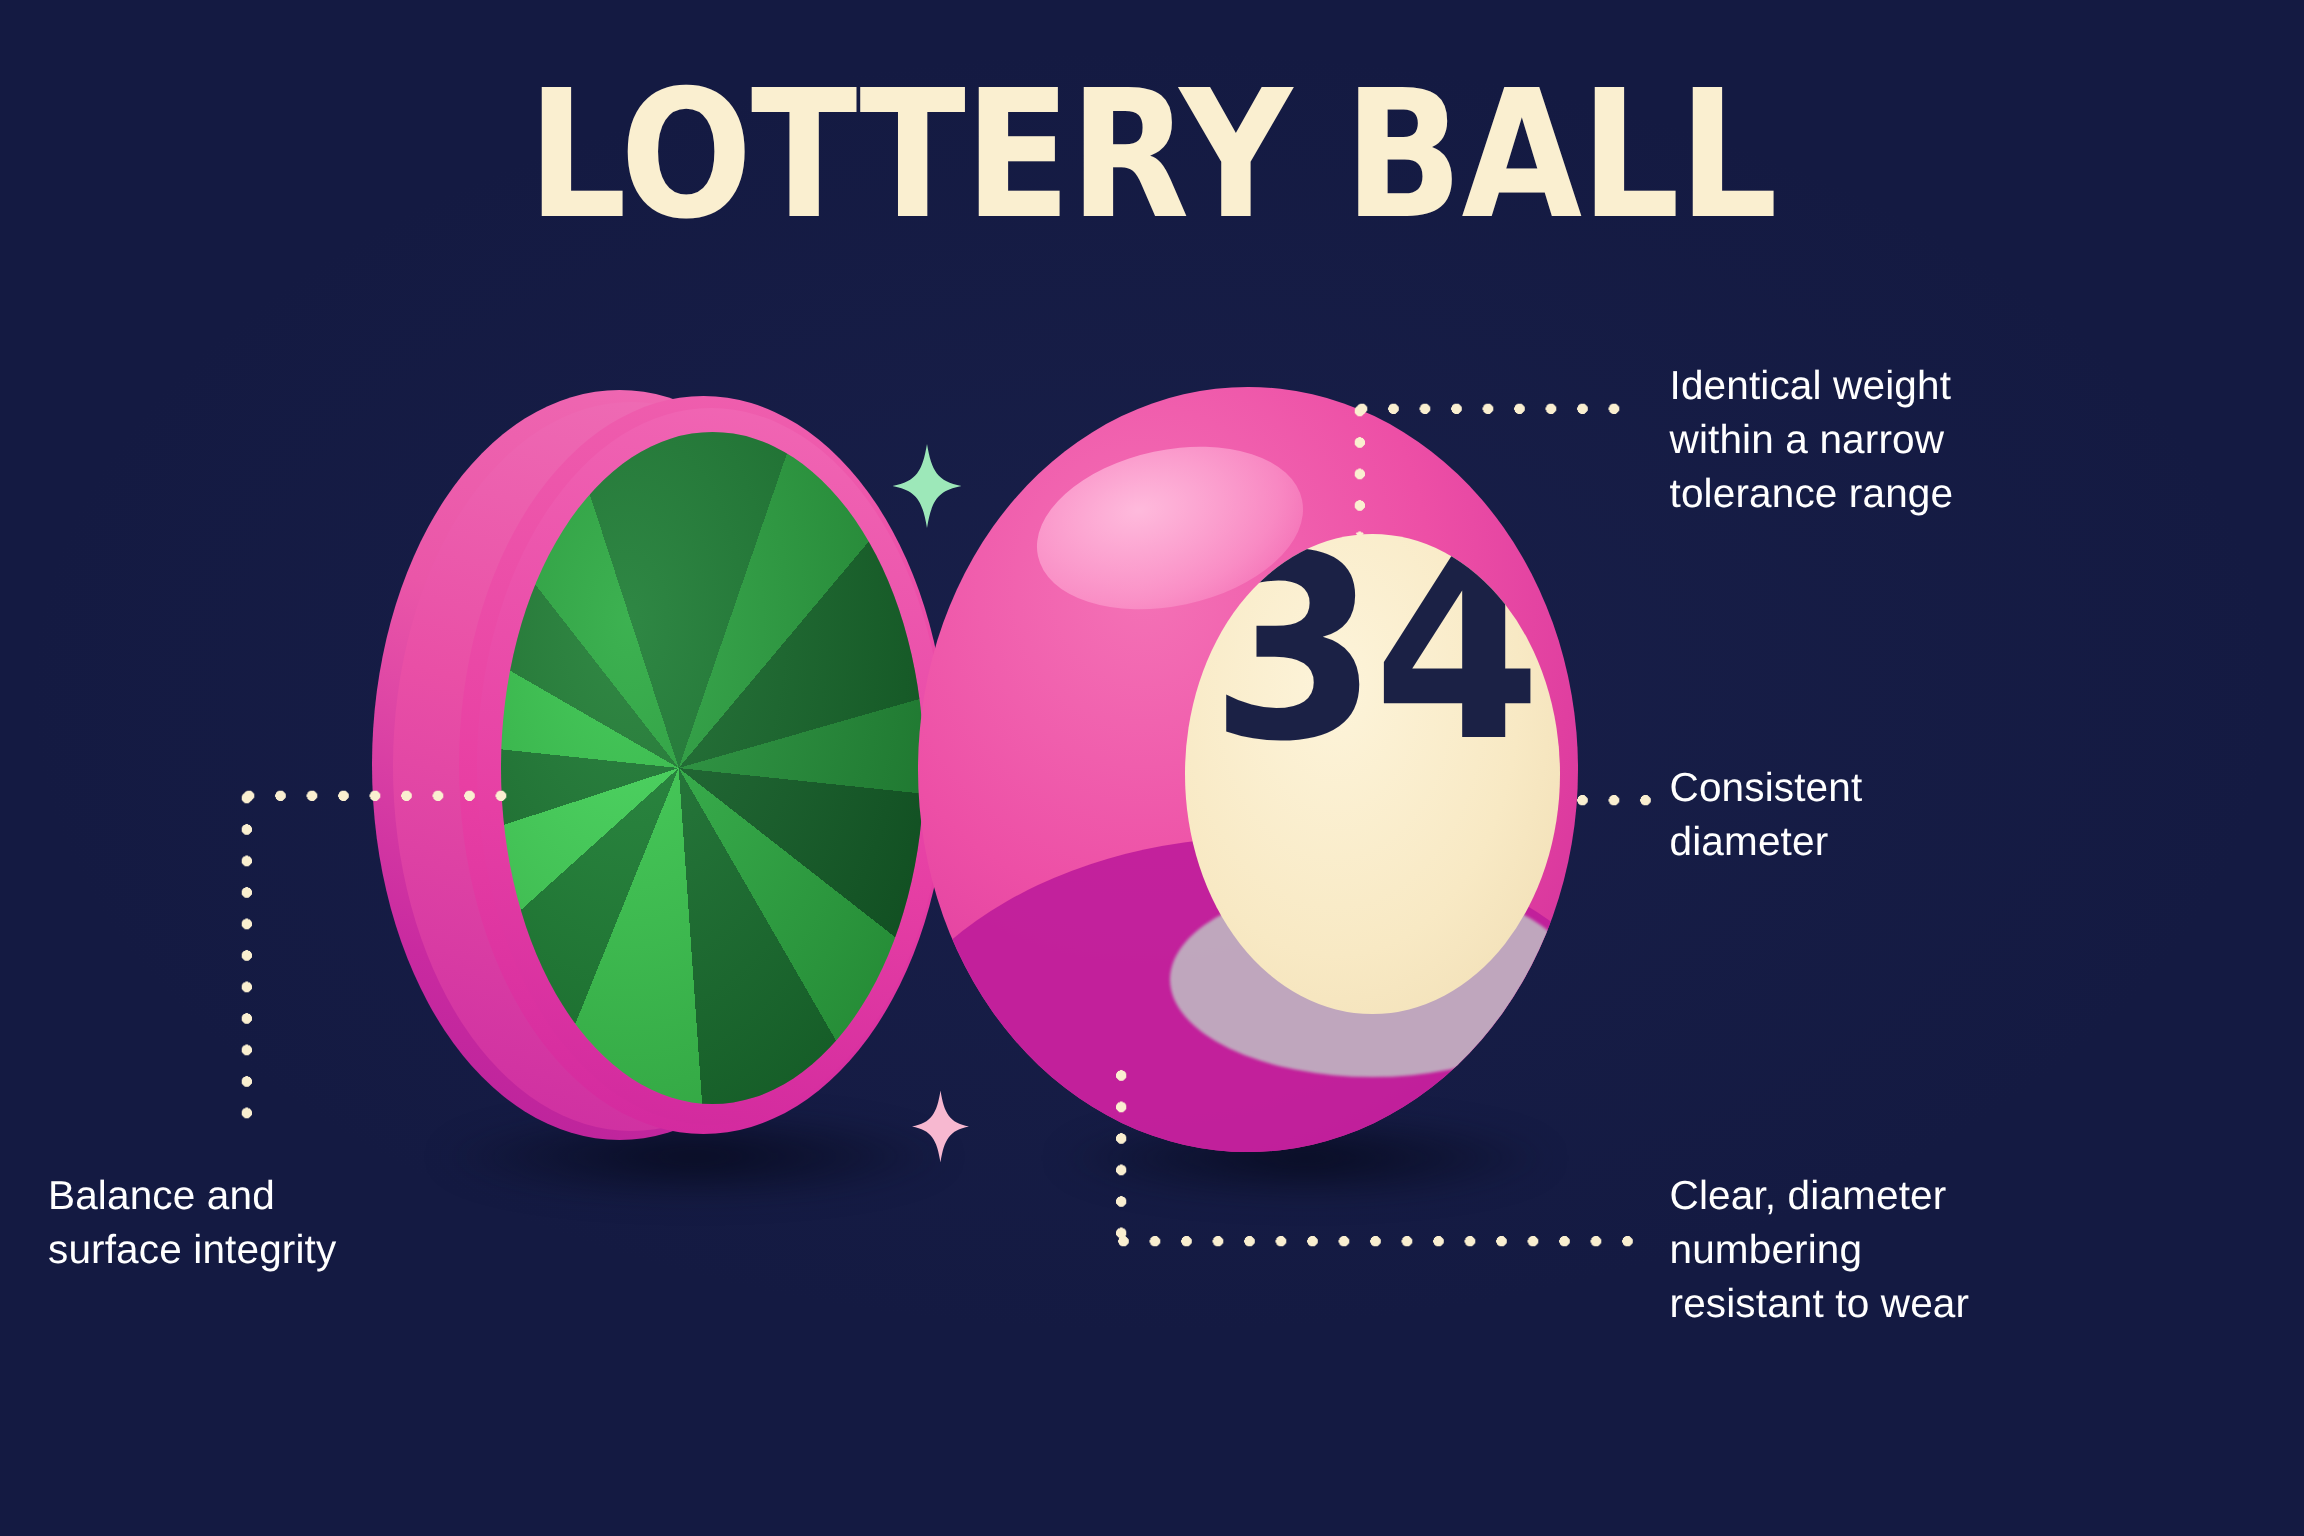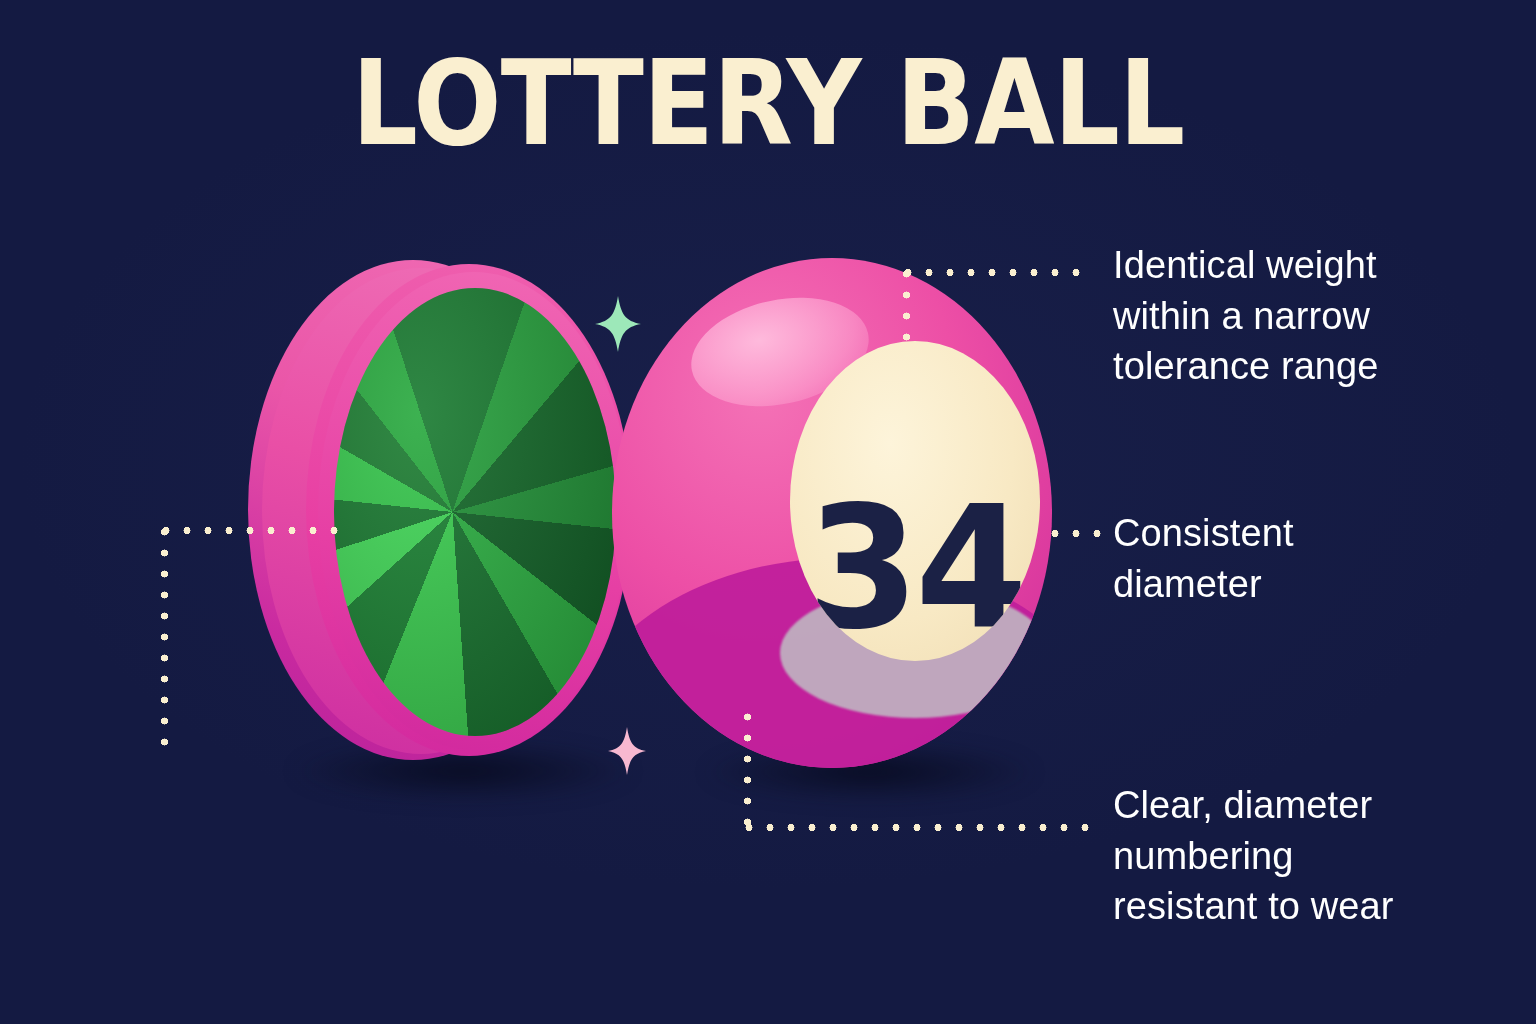--- a/index.html
+++ b/index.html
@@ -135,26 +135,26 @@
   #ball-highlight {
     position: absolute;
     left: 78px; top: 42px;
     width: 180px; height: 104px;
     border-radius: 50%;
     background: radial-gradient(ellipse at 40% 35%, rgba(255,190,222,0.95), rgba(255,170,212,0.55) 62%, rgba(255,160,208,0) 100%);
     transform: rotate(-12deg);
   }
   #number-patch {
     position: absolute;
-    left: 178px; top: 83px;
+    left: 178px; top: 98px;
     width: 250px; height: 320px;
     border-radius: 50%;
     background: radial-gradient(ellipse at 40% 32%, #fdf4da 0%, #f8e9c4 58%, #efdcb2 100%);
     display: flex;
-    align-items: flex-end;
+    align-items: flex-start;
     justify-content: center;
     overflow: hidden;
   }
   #patch-shadow {
     position: absolute;
     left: 168px; top: 330px;
     width: 270px; height: 130px;
     border-radius: 50%;
     background: rgba(190,190,195,0.85);
     filter: blur(1px);
@@ -190,21 +190,21 @@
     background-image: radial-gradient(circle 3.5px at 3.5px 5px, #faefd0 0 3.4px, rgba(0,0,0,0) 3.6px);
     background-size: 7px 21px;
     background-repeat: repeat-y;
   }
 
   
   .label {
     position: absolute;
     color: #ffffff;
     font-family: "Liberation Sans", sans-serif;
-    font-size: 38px;
+    font-size: 27px;
     line-height: 1.33;
     font-weight: 400;
     letter-spacing: 0.1px;
     white-space: pre-line;
   }
 </style>
 </head>
 <body>
 
 <div id="stage">
@@ -263,14 +263,16 @@
 within a narrow
 tolerance range</div>
 
   <div class="label" style="left:1113px; top:508px; width:400px;">Consistent
 diameter</div>
 
   <div class="label" style="left:1113px; top:780px; width:420px;">Clear, diameter
 numbering
 resistant to wear</div>
 
+  <div class="label" style="left:32px; top:780px; width:420px;">Balance and
+surface integrity</div>
 
 </div>
 
 </body></html>

